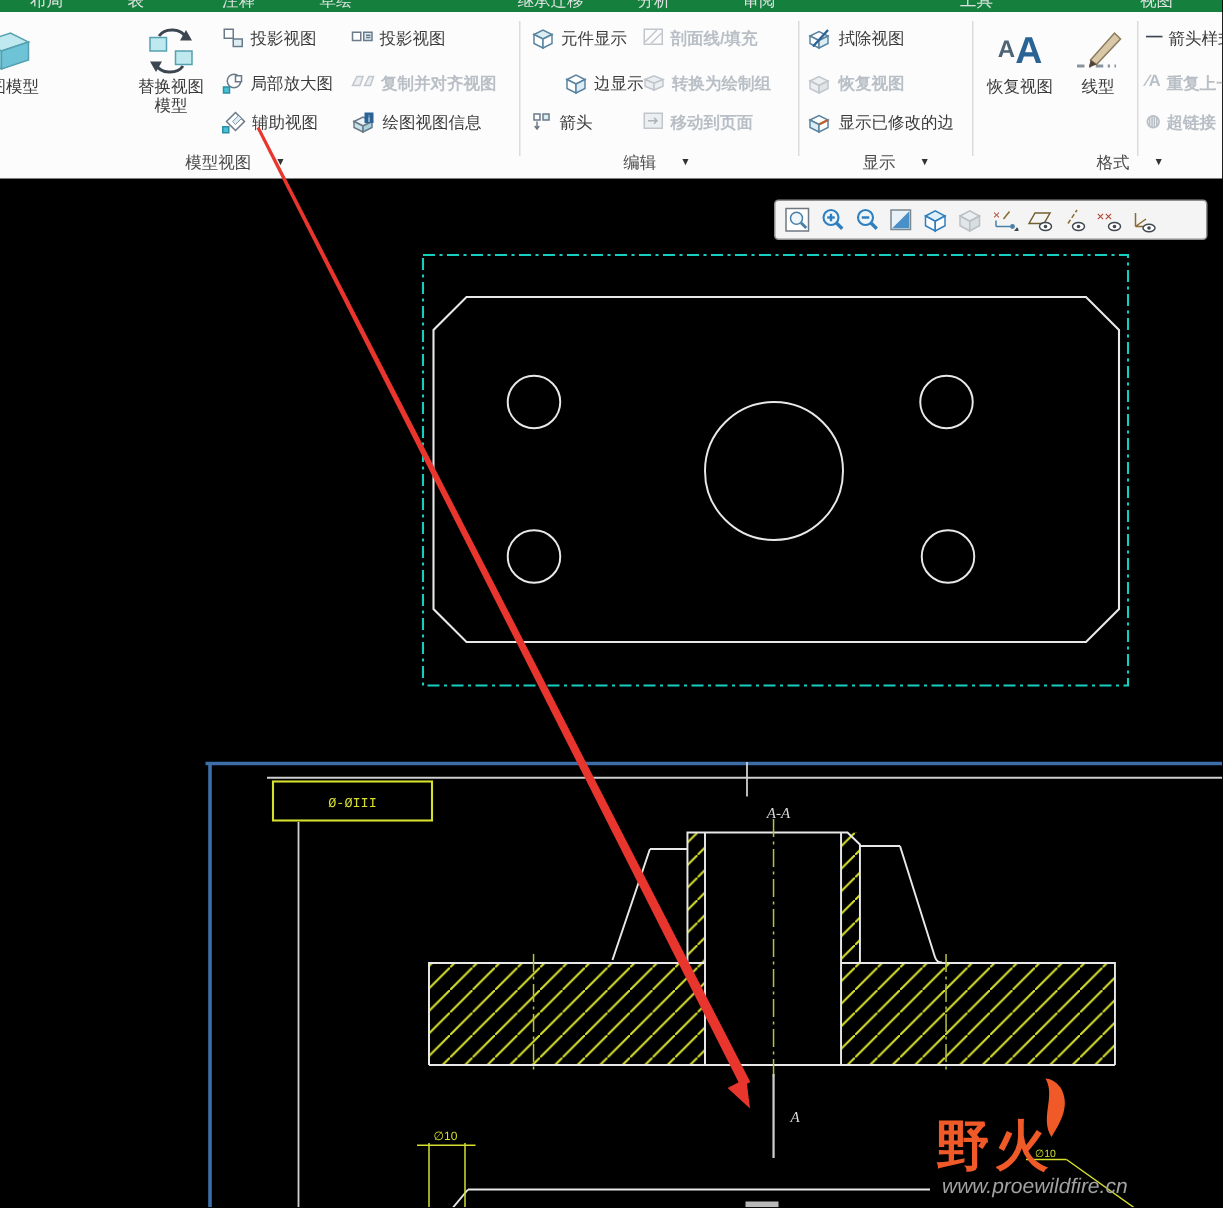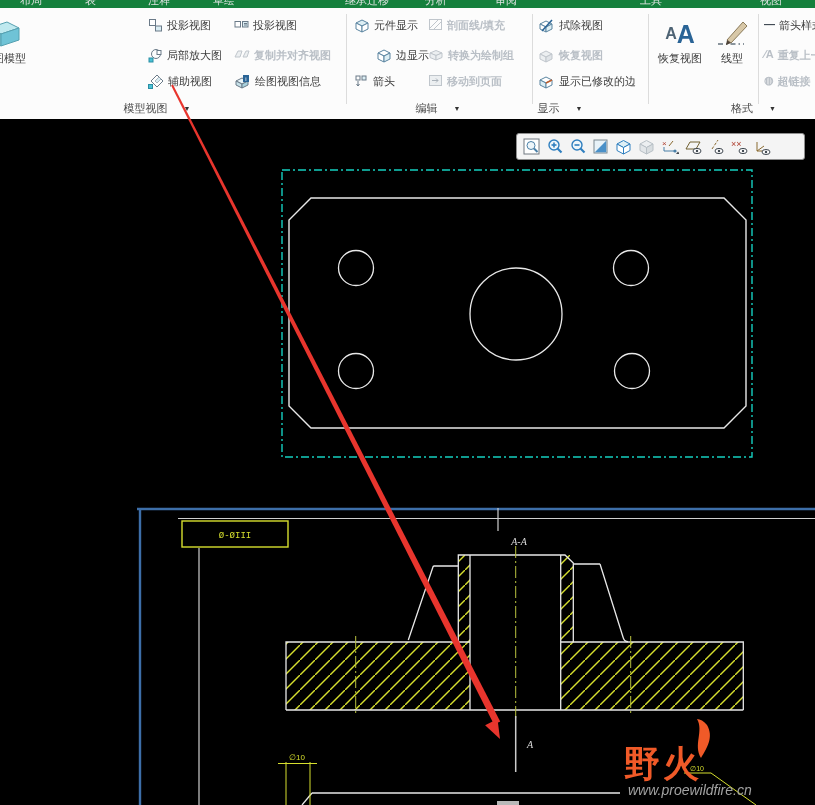--- a/index.html
+++ b/index.html
@@ -52,20 +52,33 @@
     <div class="bigbtn" style="left:-24px;width:56px">
       <span class="bicon">
         <svg class="icsvg" width="34" height="32">
             <polygon points="2,10 20,4 32,10 14,16" fill="#bfe9ef" stroke="#55a0b0"></polygon>
             <polygon points="2,10 14,16 14,28 2,22" fill="#8fd2e0" stroke="#55a0b0"></polygon>
             <polygon points="14,16 32,10 32,22 14,28" fill="#6fc3d6" stroke="#55a0b0"></polygon>
           </svg>
       </span>
       <span>绘图模型</span>
     </div>
+    <div class="bigbtn" style="left:88px;width:52px">
+      <span class="bicon">
+        <svg class="icsvg" width="36" height="34">
+          <path d="M10,7 A10,8 0 0 1 28,8" fill="none" stroke="#3c4650" stroke-width="2"></path>
+          <polygon points="28,3 32,10 24,10" fill="#3c4650"></polygon>
+          <path d="M26,27 A10,8 0 0 1 8,26" fill="none" stroke="#3c4650" stroke-width="2"></path>
+          <polygon points="8,31 4,24 12,24" fill="#3c4650"></polygon>
+          <rect x="4" y="8" width="11" height="9" fill="#bfe9ef" stroke="#55a0b0"></rect>
+          <rect x="21" y="17" width="11" height="9" fill="#bfe9ef" stroke="#55a0b0"></rect>
+        </svg>
+      </span>
+      <span>替换视图模型</span>
+    </div>
 
     <div class="sbtn" style="left:148px;top:10px">
       <svg class="icsvg" width="15" height="15">
           <rect x="1.5" y="1.5" width="6" height="6" fill="#fff" stroke="#6a7a88"></rect>
           <rect x="7.5" y="8" width="6" height="5" fill="#dceef4" stroke="#6a7a88"></rect>
         </svg>
       <span>投影视图</span>
     </div>
     <div class="sbtn" style="left:148px;top:40px">
       <svg class="icsvg" width="15" height="15">
@@ -191,21 +204,21 @@
     </div>
     <div class="sbtn" style="left:538px;top:66px">
       <svg class="icsvg" width="17" height="15">
           <polygon points="2,6 8,3 14,6 8,9" fill="#fff" stroke="#5a84a0"></polygon>
           <polygon points="2,6 8,9 8,14 2,11" fill="#dceef4" stroke="#5a84a0"></polygon>
           <polygon points="8,9 14,6 14,11 8,14" fill="#fff" stroke="#5a84a0"></polygon>
           <line x1="8" y1="9" x2="14" y2="6" stroke="#c06030" stroke-width="1.4"></line>
         </svg>
       <span>显示已修改的边</span>
     </div>
-    <div class="grplabel" style="left:530px;width:60px;justify-content:center">
+    <div class="grplabel" style="left:560px;width:60px;justify-content:flex-end">
       <span>显示</span>
       <span class="dd">▼</span>
     </div>
 
     <div class="sep" style="left:648px"></div>
 
     <div class="bigbtn" style="left:652px;width:56px">
       <span class="bicon">
         <span class="aa1">A</span>
           <span class="aa2">A</span>

